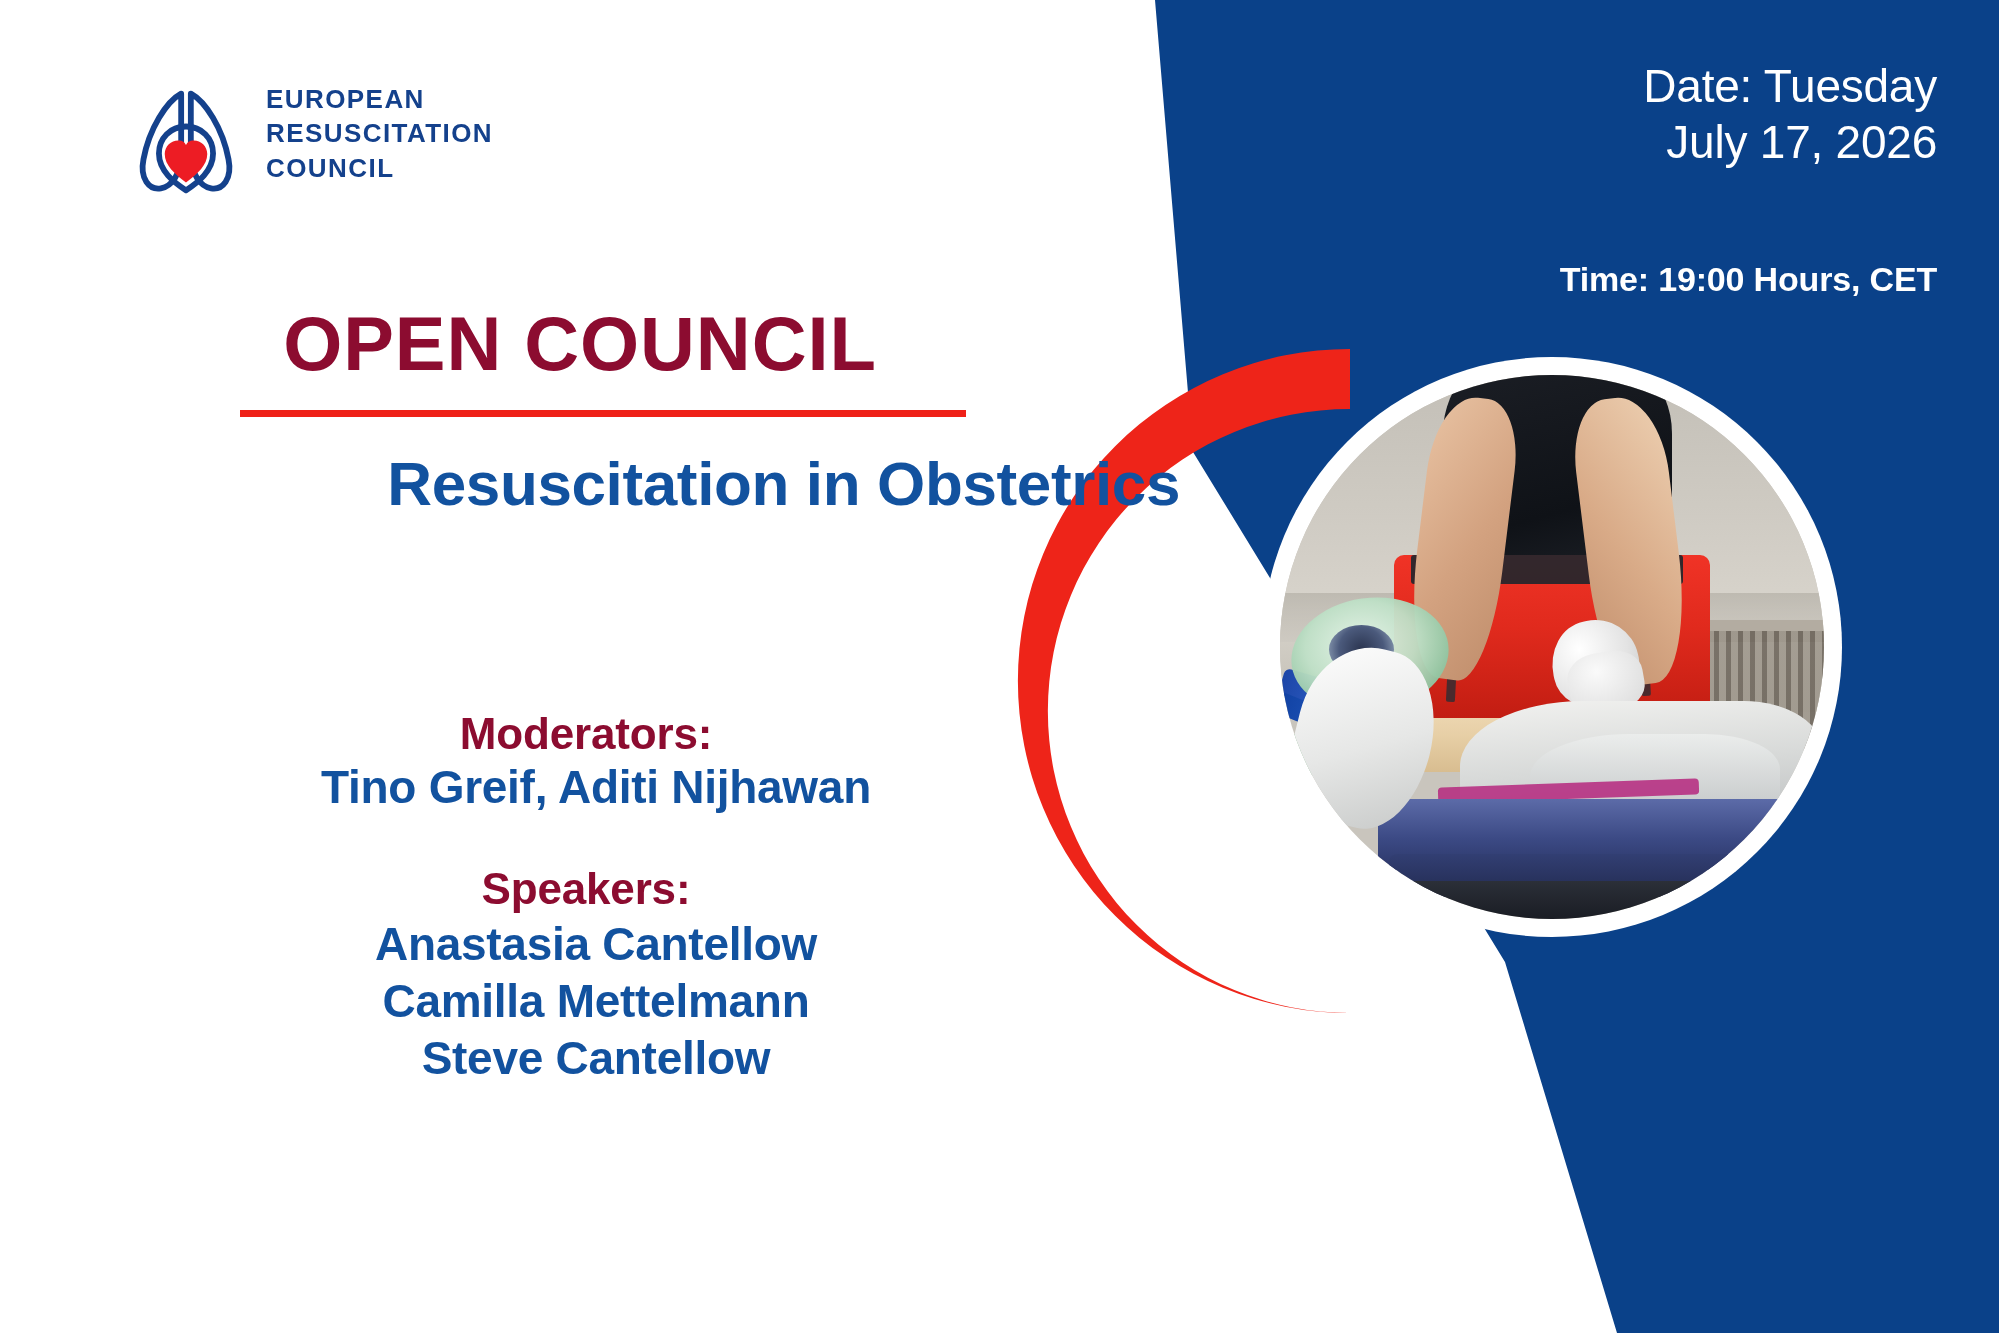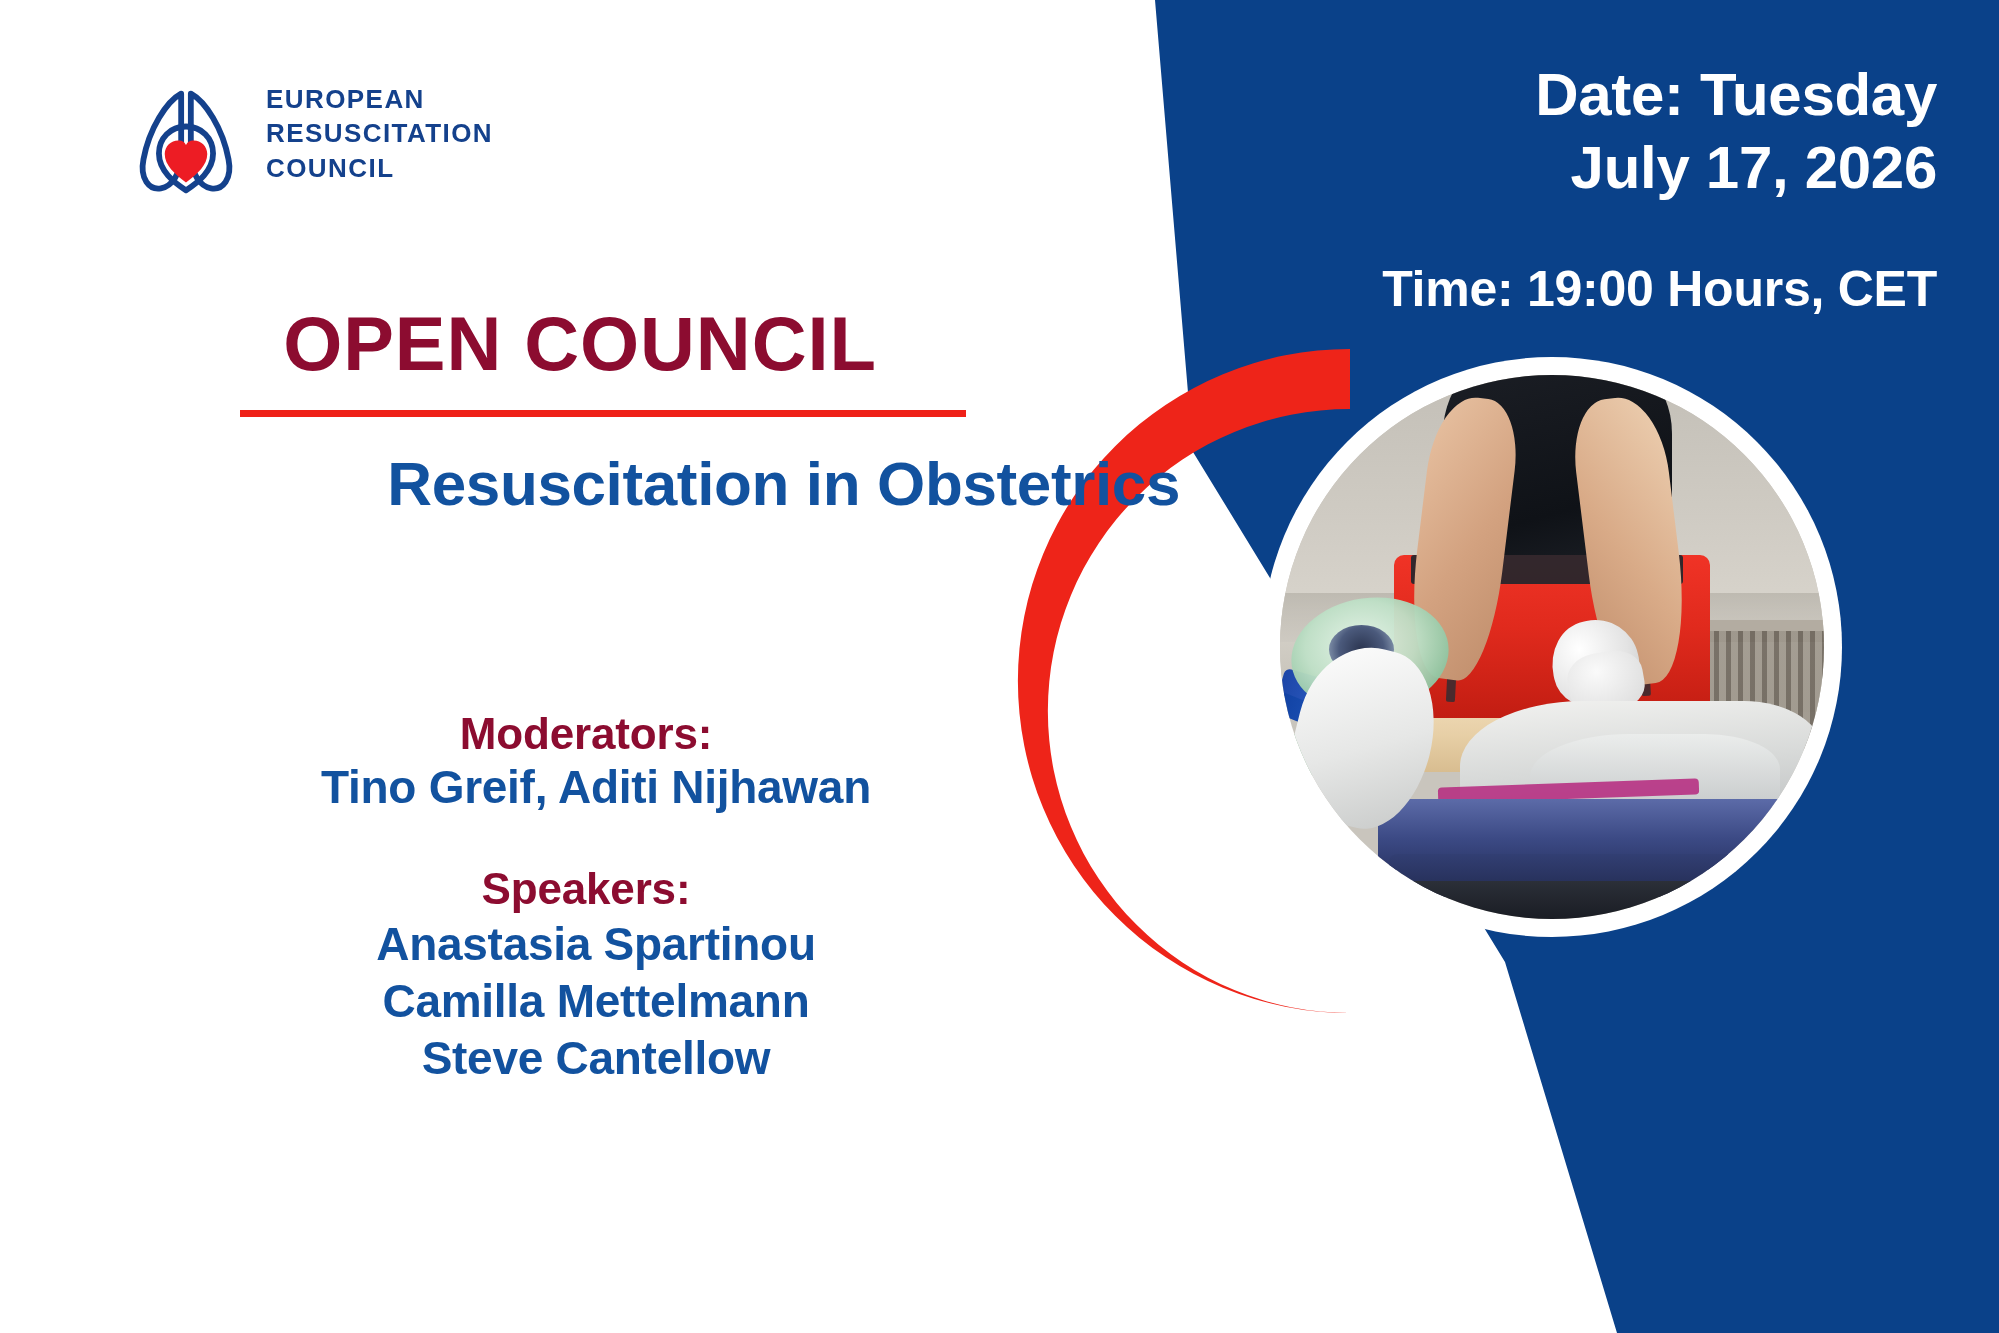--- a/index.html
+++ b/index.html
@@ -216,28 +216,28 @@
     font-size:46px; font-weight:bold; color:#12529f;
     letter-spacing:-.006em; line-height:1.2;margin-left:32px;
   }
   .spk-gap{ height:48px; }
   .names .n{ display:block; margin-top:2px; }
 
   
   .datewrap{
     position:absolute; right:62px; top:58px;
     text-align:right; color:#ffffff;
-    font-size:60px; font-weight:bold; line-height:1.22;
+    font-size:46px; font-weight:normal; line-height:1.22;
     letter-spacing:-.005em;
     white-space:nowrap;
   }
   .timewrap{
     position:absolute; right:62px; top:260px;
     text-align:right; color:#ffffff;
-    font-size:50px; font-weight:bold;
+    font-size:34px; font-weight:bold;
     letter-spacing:-.005em;
     white-space:nowrap;
   }
 </style>
 </head>
 <body>
 
 <div id="poster">
 
   <svg id="deco" viewBox="0 0 1999 1333" width="1999" height="1333" preserveAspectRatio="none" xmlns="http://www.w3.org/2000/svg">
@@ -303,21 +303,21 @@
     <div class="headline">OPEN COUNCIL</div>
     <div class="rule"></div>
     <div class="subtitle">Resuscitation in Obstetrics</div>
 
     <div class="people">
       <div class="role">Moderators:</div>
       <div class="names">Tino Greif, Aditi Nijhawan</div>
       <div class="spk-gap"></div>
       <div class="role">Speakers:</div>
       <div class="names">
-        <span class="n">Anastasia Spartinou</span>
+        <span class="n">Anastasia Cantellow</span>
         <span class="n">Camilla Mettelmann</span>
         <span class="n">Steve Cantellow</span>
       </div>
     </div>
   </div>
 
   <div class="datewrap">
     <div>Date: Tuesday</div>
     <div>July 17, 2026</div>
   </div>

